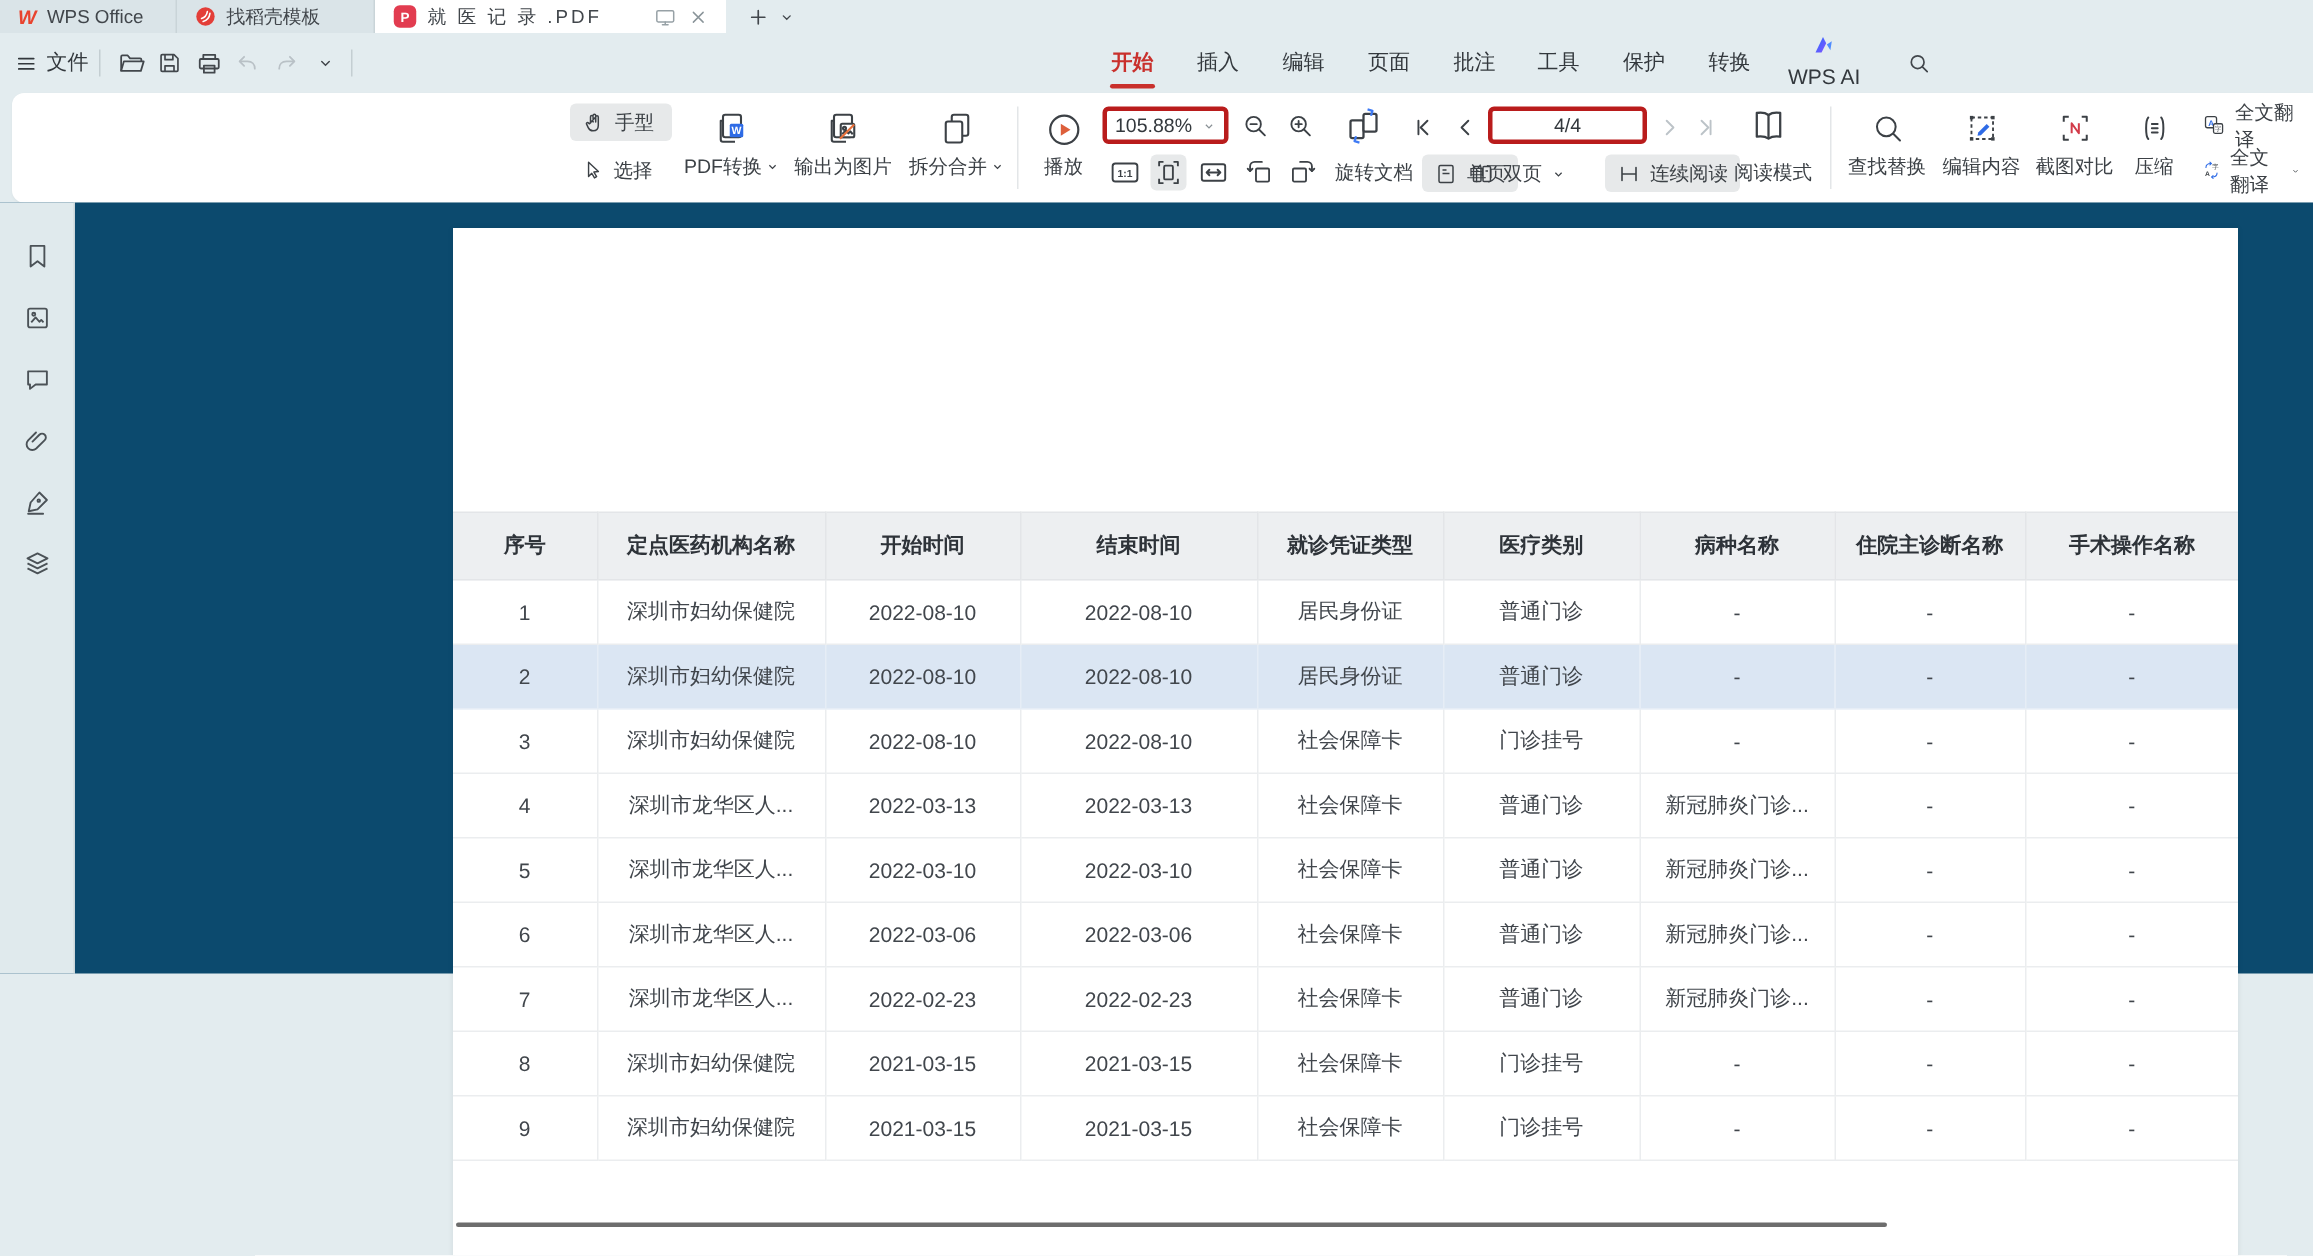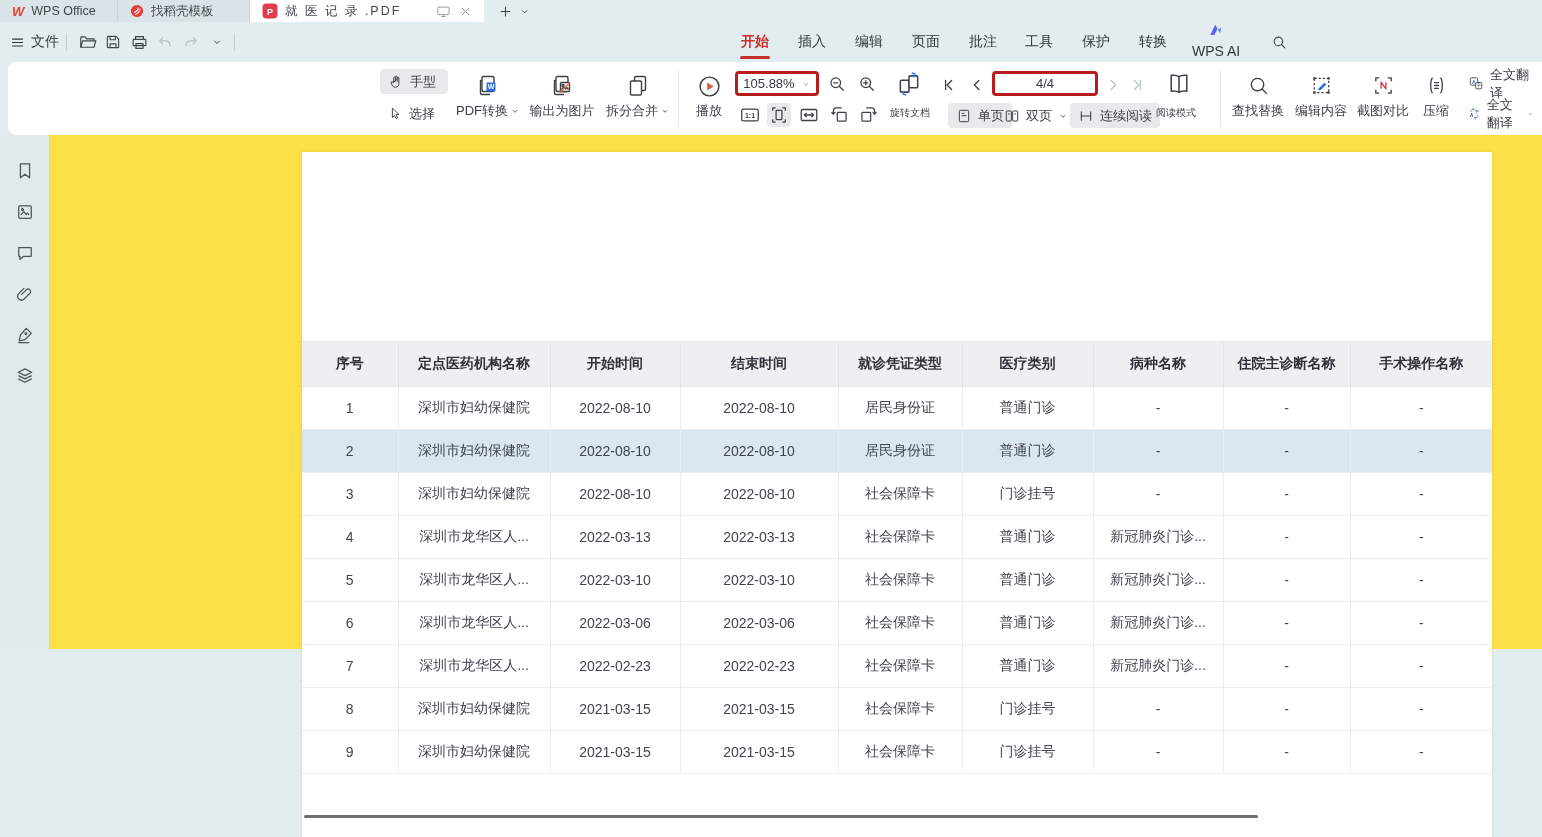--- a/index.html
+++ b/index.html
@@ -39,24 +39,24 @@
   .pill { background:#e7e9ea; border-radius:4px; }
   .smallbtn { gap:6px; font-size:13px; color:#3c4146; padding:0 8px; height:25px; }
   .bigbtn { flex-direction:column; justify-content:space-between; padding:6px 2px 8px; height:60px;
             font-size:13px; color:#3c4146; text-align:center; }
   .bigbtn .lbl { display:flex; align-items:center; gap:2px; white-space:nowrap; }
   .combo { border:3px solid #b91c1c; border-radius:4px; height:25px; font-size:13px; color:#33383d;
            display:flex; align-items:center; justify-content:center; gap:6px; background:#fff; }
   .tdiv { position:absolute; width:1px; background:#e3e6e8; }
   .navdis { color:#bcc3c8; }
   .chev { width:10px; height:10px; }
-  .rowlbl { font-size:10px; color:#3c4146; }
+  .rowlbl { font-size:13px; color:#3c4146; }
 
   
-  .main { position:absolute; left:0; top:135px; width:1542px; height:514px; background:#fde047; }
+  .main { position:absolute; left:0; top:135px; width:1542px; height:514px; background:#0c4a6e; }
   .sidepanel { position:absolute; left:0; top:0; width:50px; height:100%; background:#e0eaed; border-right:1px solid #ccd7db;
                display:flex; flex-direction:column; align-items:center; padding-top:26px; gap:21px; }
   .sideicon { width:20px; height:20px; color:#4b5257; cursor:pointer; }
 
   .page { position:absolute; left:302px; top:17px; width:1190px; height:690px; background:#ffffff;
           box-shadow:0 0 4px rgba(0,0,0,.08); }
 
   table.rec { border-collapse:collapse; table-layout:fixed; width:1190px; margin-top:189px; font-size:14px; color:#41464c; }
   table.rec th { height:45px; background:#edeff1; font-weight:bold; color:#2e3339; font-size:14px;
                  border:1px solid #e3e5e8; }
@@ -398,21 +398,21 @@
     </div>
     <div class="abs rowlbl" style="left:882px;top:44px;">旋转文档</div>
 
     <div class="abs smallbtn pill" style="left:940px;top:41px;">
       <svg class="ic" width="16" height="16" viewBox="0 0 24 24" fill="none" stroke="#3c4146" stroke-width="1.5" stroke-linejoin="round">
           <rect x="5" y="3.5" width="14" height="17" rx="1.5"></rect>
           <path d="M8.5 8h4M8.5 11.5h7"></path>
         </svg>
       <span>单页</span>
     </div>
-    <div class="abs smallbtn" style="left:988px;top:41px;">
+    <div class="abs smallbtn" style="left:964px;top:41px;">
       <svg class="ic" width="16" height="16" viewBox="0 0 24 24" fill="none" stroke="#3c4146" stroke-width="1.5" stroke-linejoin="round">
           <rect x="3.5" y="4.5" width="7.5" height="15" rx="1"></rect>
           <rect x="13" y="4.5" width="7.5" height="15" rx="1"></rect>
           <path d="M6 9h2.5M15.5 9h2.5"></path>
         </svg>
       <span>双页</span>
       <svg class="chev ic" viewBox="0 0 24 24" fill="none" stroke="#3c4146" stroke-width="2">
           <path d="M7 10l5 5 5-5"></path>
         </svg>
     </div>

